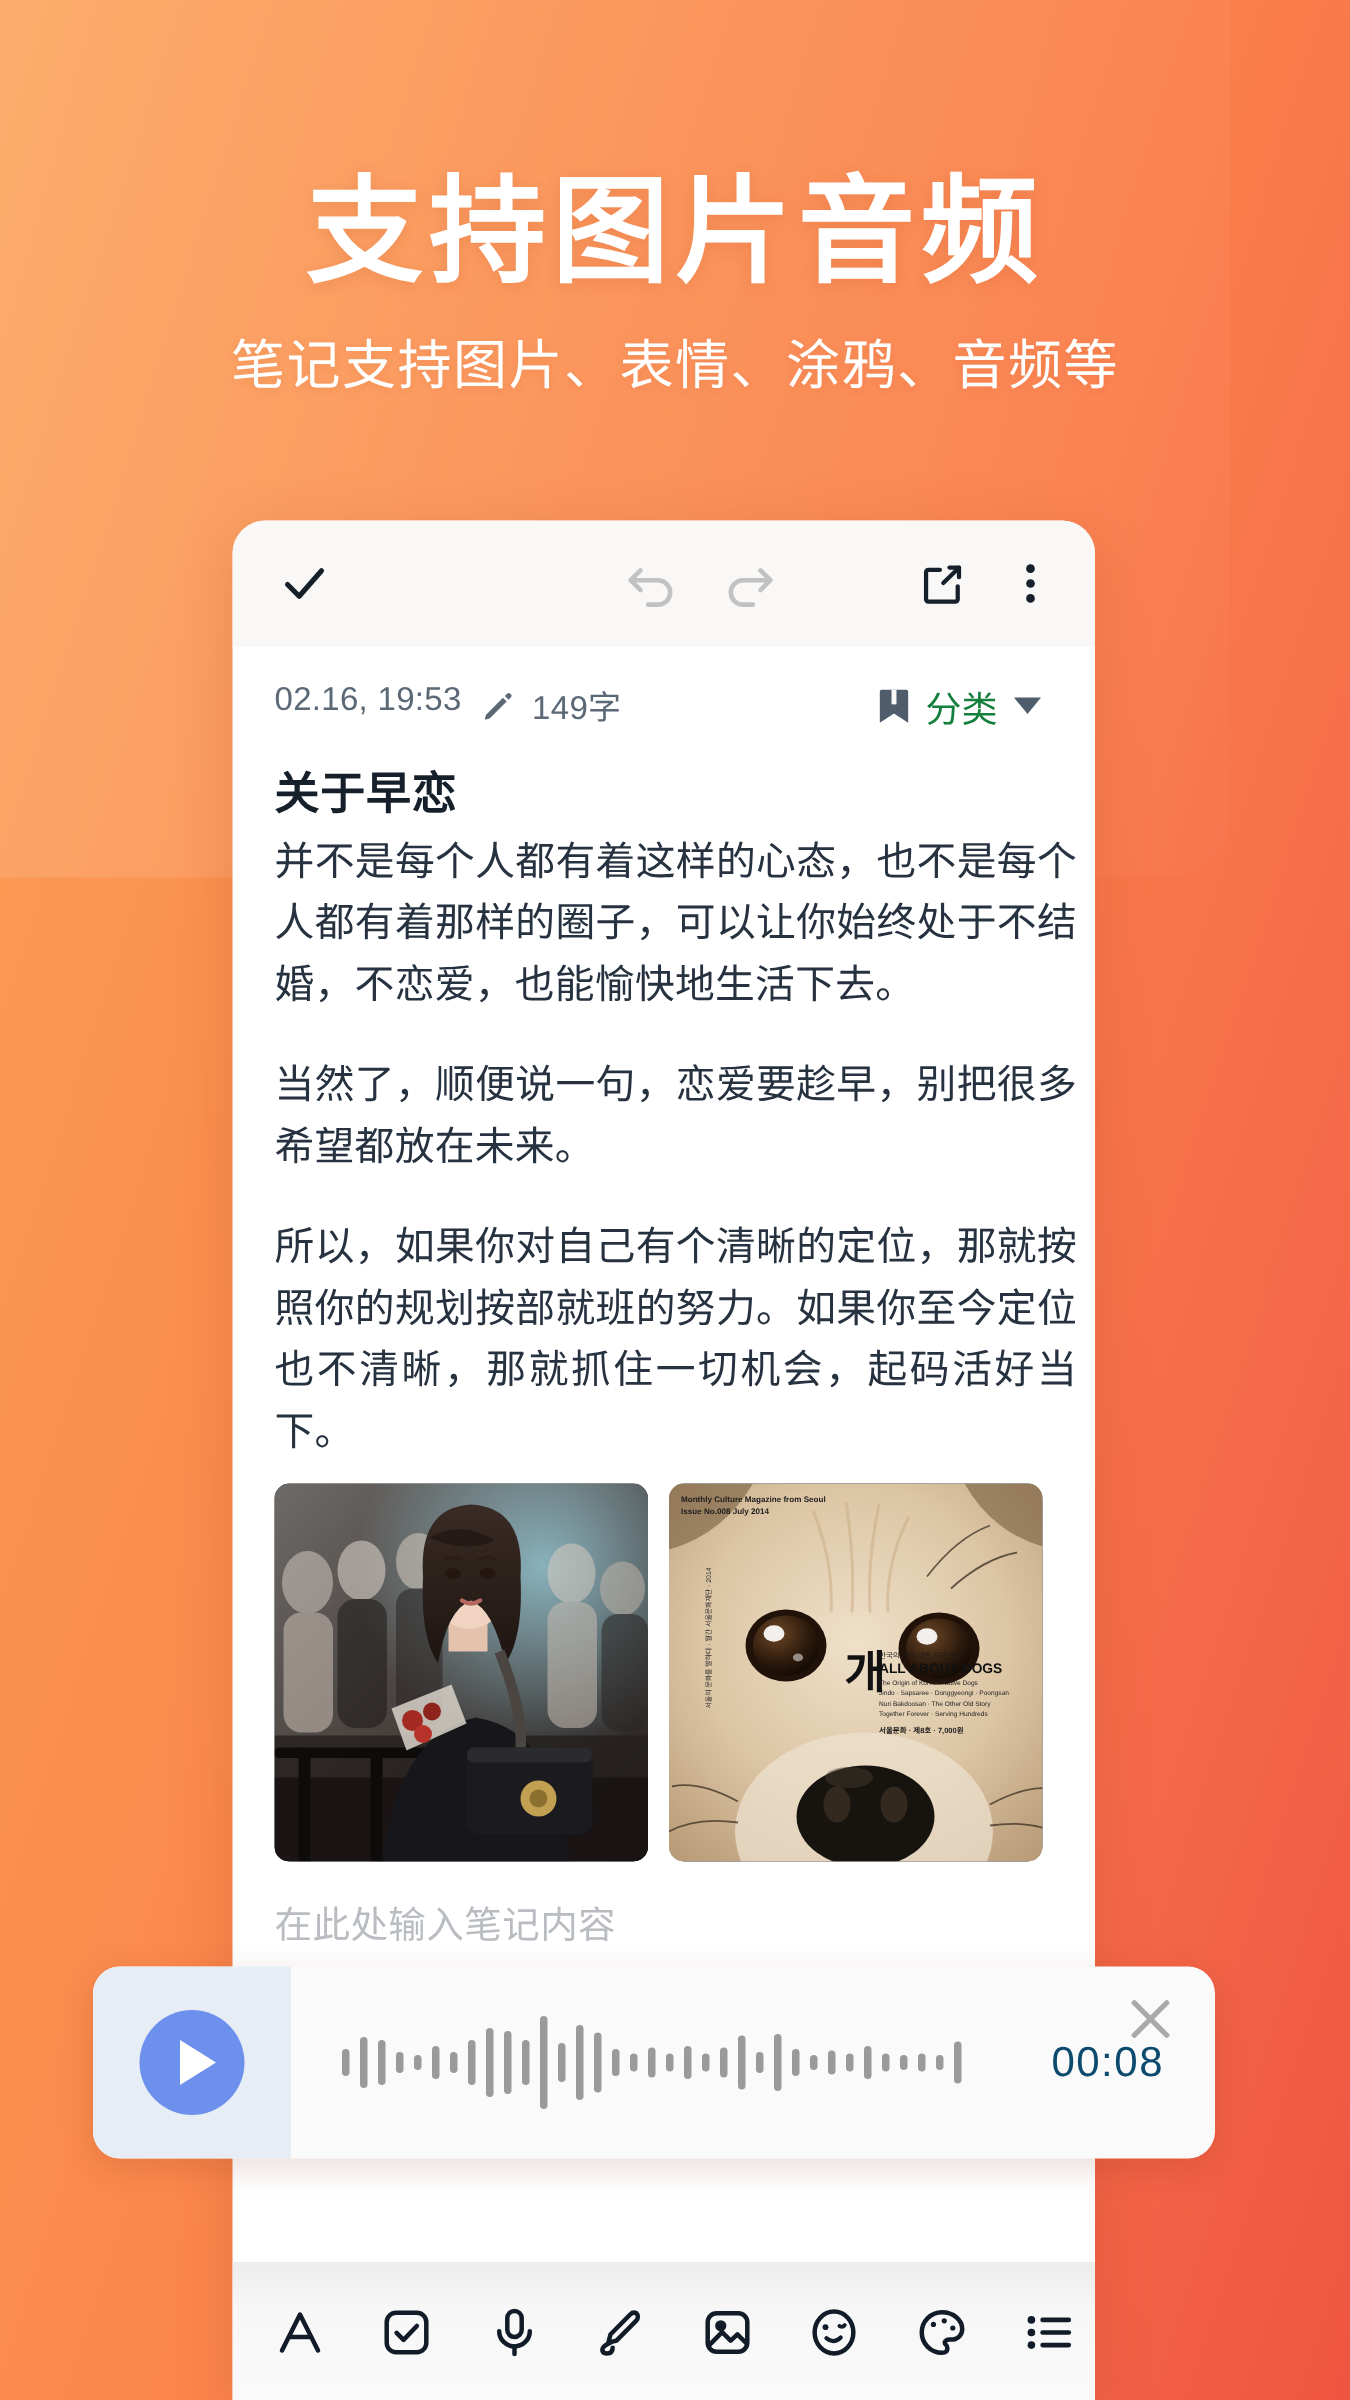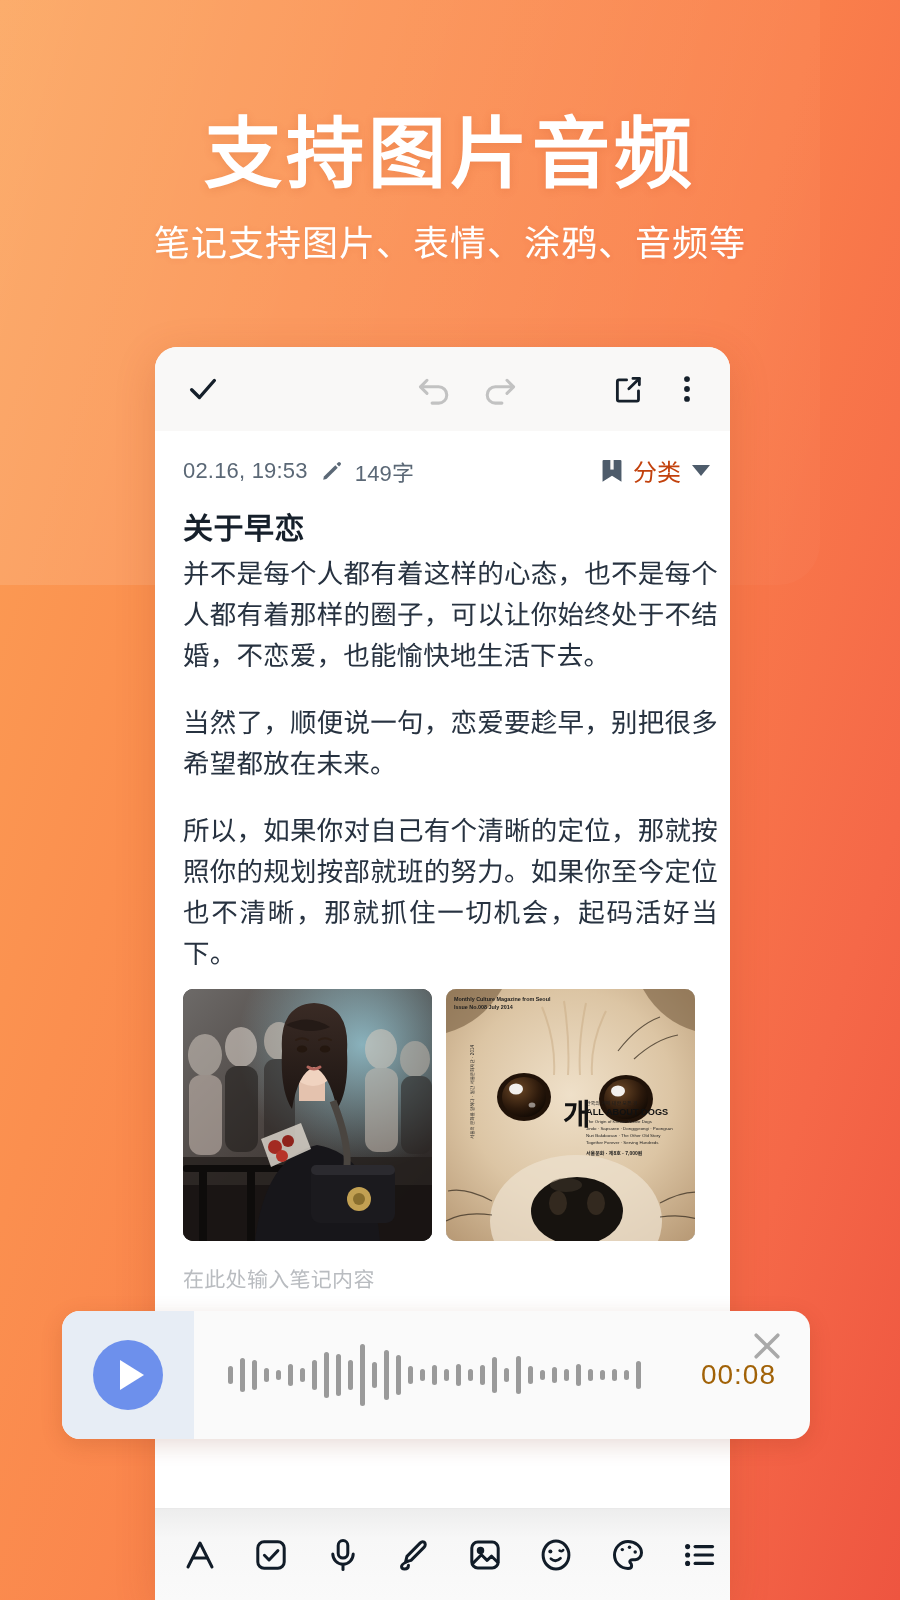--- a/index.html
+++ b/index.html
@@ -69,31 +69,31 @@
   .tb-check  { width:44px; height:44px; }
   .tb-undo   { width:52px; height:44px; margin-right:12px; }
   .tb-redo   { width:52px; height:44px; }
   .tb-share  { width:48px; height:44px; margin-right:18px; }
   .tb-more   { width:34px; height:44px; }
   .gap-mid   { width:104px; }
 
   
   .meta {
     flex:none;
-    display:flex; align-items:center;
-    padding:22px 20px 0 28px;
+    display:flex; 
+    padding:22px 36px 0 28px;
     font-size:22px; color:#5B6876;
   }
   .meta .date { letter-spacing:.2px; }
   .meta .pencil { margin:0 12px 0 13px; display:flex; align-items:center; }
   .meta .count { letter-spacing:.2px; }
   .meta .spacer { flex:1; }
   .meta .cat {
     display:flex; align-items:center;
-    color:#c2410c; font-size:24px; cursor:pointer;
+    color:#15803d; font-size:24px; cursor:pointer;
   }
   .meta .cat .bm { margin-right:9px; display:flex; }
   .meta .cat .caret {
     margin-left:11px;
     width:0;height:0;
     border-left:9px solid transparent;
     border-right:9px solid transparent;
     border-top:11px solid #4E5C6B;
   }
 
@@ -121,21 +121,21 @@
   .img-card {
     width:249px; height:252px;
     border-radius:10px; overflow:hidden;
     position:relative; cursor:pointer;
     background:#2b2b2b;
   }
   .img-card svg { display:block; width:100%; height:100%; }
 
   .placeholder {
     margin-top:22px;
-    font-size:21px; color:#B9BCC0; letter-spacing:.3px;
+    font-size:25px; color:#B9BCC0; letter-spacing:.3px;
   }
 
   
   .edit-toolbar {
     flex:none;
     height:92px;
     background:linear-gradient(180deg,#EDEDED 0%,#F7F7F7 32%,#FAFAFA 100%);
     display:flex; align-items:center;
     padding:0 16px;
     justify-content:space-between;
@@ -185,21 +185,21 @@
     display:flex; align-items:center;
     gap:7px;
     padding:0 24px 0 34px;
     cursor:pointer;
   }
   .wave i {
     display:block; width:5px; border-radius:3px;
     background:#9A9A9A; flex:none;
   }
   .audio-time {
-    font-size:28px; color:#a16207;
+    font-size:28px; color:#0c4a6e;
     letter-spacing:1px;
     padding-right:34px; flex:none;
   }
   .audio-close {
     position:absolute; right:22px; top:14px;
     width:42px; height:42px;
     display:flex; align-items:center; justify-content:center;
     cursor:pointer;
   }
 </style>

